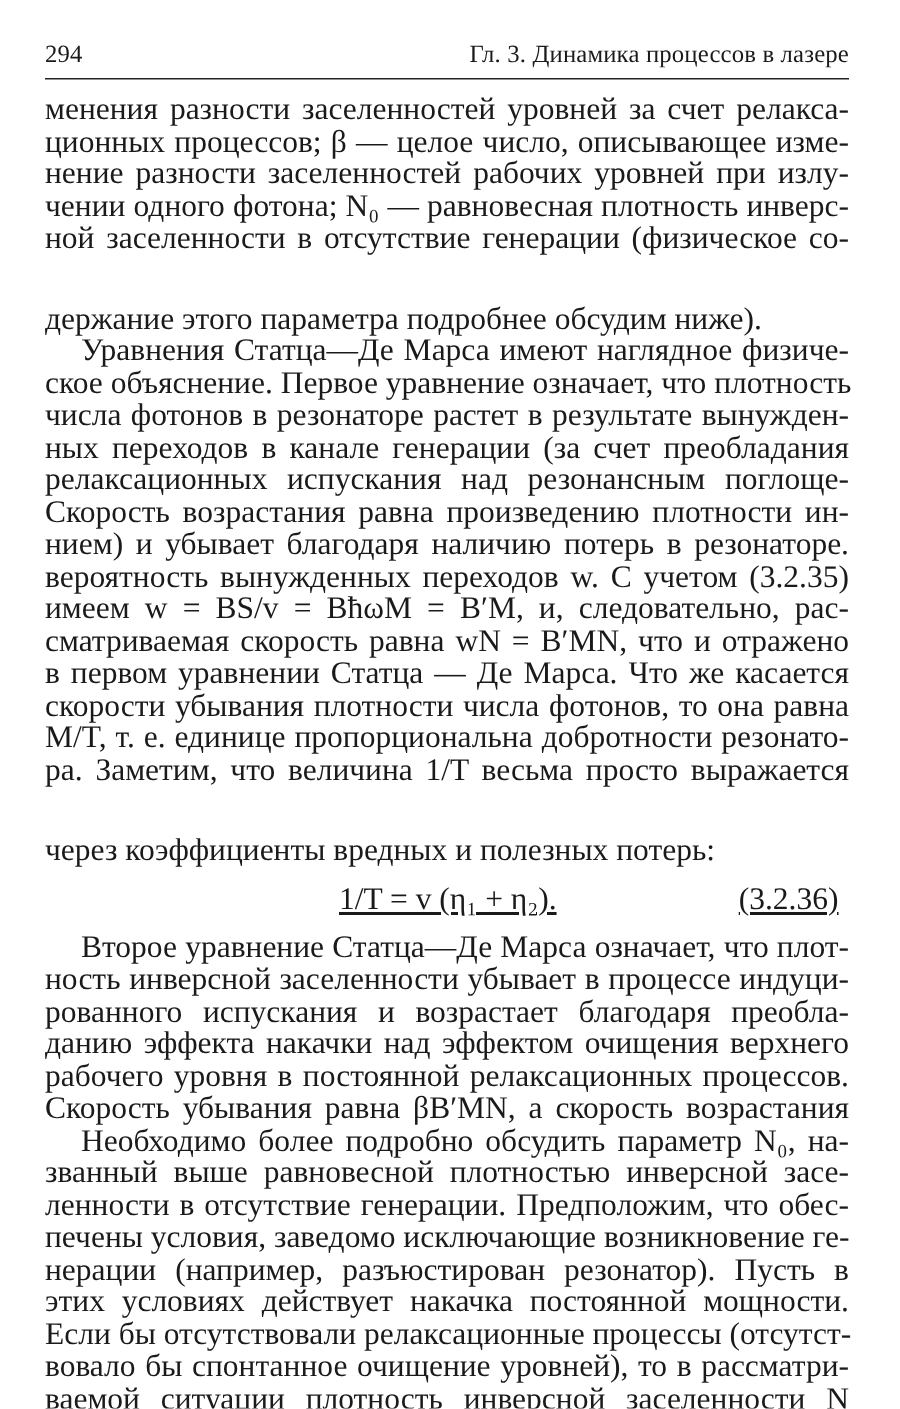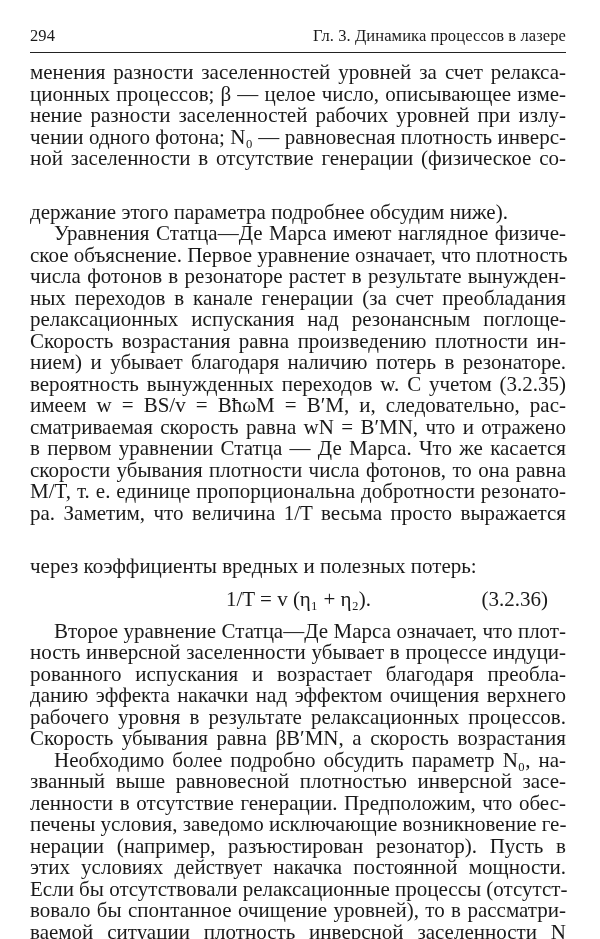--- a/index.html
+++ b/index.html
@@ -22,22 +22,22 @@
     .line {
       height: 21.5px; line-height: 21.5px; font-size: 21px;
       white-space: nowrap; text-align: justify; text-align-last: justify;
       overflow: visible;
     }
     .line.last { text-align-last: left; margin-top: 32px; }
     .line.indent { padding-left: 24px; }
     .line.formula {
       height: 43px; line-height: 43px; position: relative; text-align-last: left;
     }
-    .formula-expr { position: absolute; left: 196px; top: 0; }
-    .formula-num { position: absolute; right: 18px; top: 0; }
+    .formula-expr { position: absolute; left: 196px; top: 0; text-decoration: underline; }
+    .formula-num { position: absolute; right: 7px; top: 0; text-decoration: underline; }
   </style>
 </head>
 <body>
 
 <div class="page">
   <div class="header">
     <span>294</span>
     <span>Гл. 3. Динамика процессов в лазере</span>
   </div>
   <div class="header-rule"></div>
@@ -67,21 +67,21 @@
 
     <div class="line formula">
       <span class="formula-expr">1/T = v (η₁ + η₂).</span>
       <span class="formula-num">(3.2.36)</span>
     </div>
 
     <div class="line indent">Второе уравнение Статца—Де Марса означает, что плот-</div>
     <div class="line">ность инверсной заселенности убывает в процессе индуци-</div>
     <div class="line">рованного испускания и возрастает благодаря преобла-</div>
     <div class="line">данию эффекта накачки над эффектом очищения верхнего</div>
-    <div class="line">рабочего уровня в результате релаксационных процессов.</div>
+    <div class="line">рабочего уровня в постоянной релаксационных процессов.</div>
     <div class="line">Скорость убывания равна βB′MN, а скорость возрастания</div>
     <div class="line indent">Необходимо более подробно обсудить параметр N₀, на-</div>
     <div class="line">званный выше равновесной плотностью инверсной засе-</div>
     <div class="line">ленности в отсутствие генерации. Предположим, что обес-</div>
     <div class="line">печены условия, заведомо исключающие возникновение ге-</div>
     <div class="line">нерации (например, разъюстирован резонатор). Пусть в</div>
     <div class="line">этих условиях действует накачка постоянной мощности.</div>
     <div class="line">Если бы отсутствовали релаксационные процессы (отсутст-</div>
     <div class="line">вовало бы спонтанное очищение уровней), то в рассматри-</div>
     <div class="line">ваемой ситуации плотность инверсной заселенности N</div>

